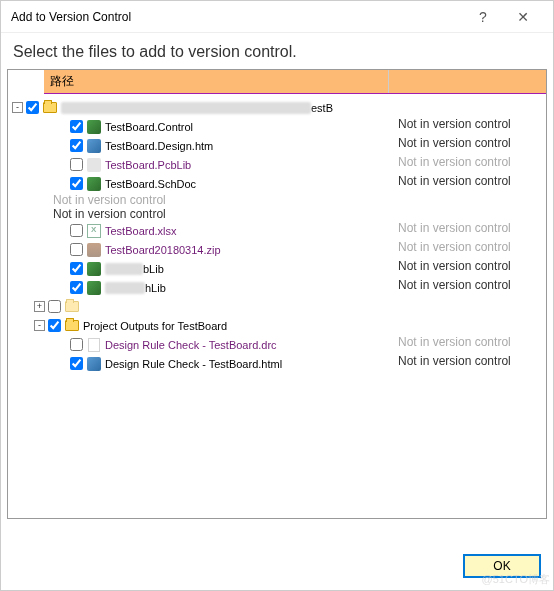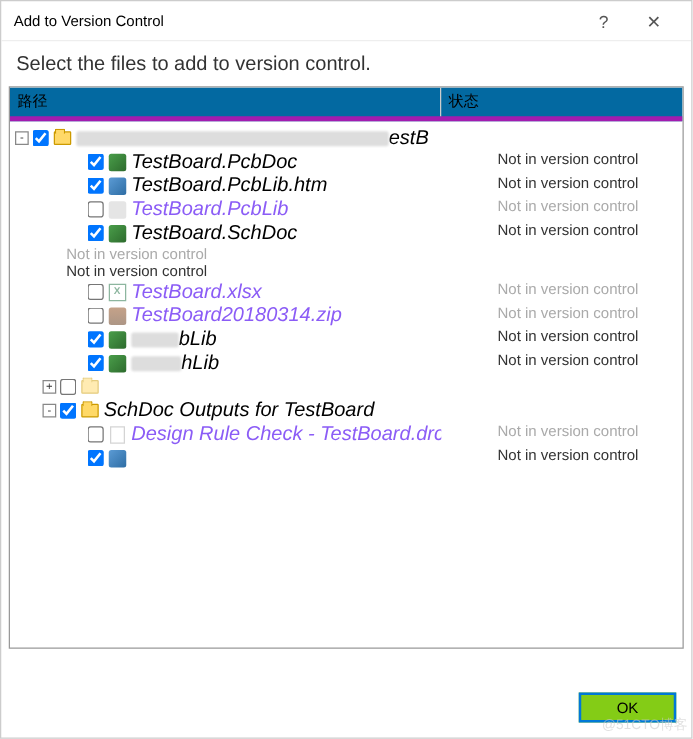--- a/index.html
+++ b/index.html
@@ -3,67 +3,66 @@
   <meta charset="utf-8">
   <style>
     * { box-sizing: border-box; margin: 0; padding: 0; }
     body { font-family: "Segoe UI", Tahoma, sans-serif; font-size: 12px; background: #fff; width: 554px; height: 591px; overflow: hidden; border: 1px solid #ccc; display: flex; flex-direction: column; }
     .titlebar { height: 32px; display: flex; align-items: center; padding: 0 10px; border-bottom: 1px solid #eee; }
     .titlebar .title { flex: 1; font-size: 12px; color: #000; }
     .titlebar .btn { width: 40px; text-align: center; color: #555; font-size: 14px; cursor: pointer; }
     .instruction { padding: 10px 12px 8px; font-size: 16px; color: #333; }
     .panel-wrap { flex: 1; padding: 0 6px 0 6px; }
     .panel { border: 1px solid #999; height: 450px; overflow: auto; position: relative; background: #fff; display: flex; flex-direction: column; }
-    .cols { display: flex; border-bottom: 4px solid #a21caf; background: #0369a1; }
+    .cols { display: flex; border-bottom: 1px solid #a21caf; background: #fdba74; margin-left: 36px; }
     .col-path { flex: 0 0 345px; padding: 3px 6px; border-right: 1px solid #ccc; }
     .col-state { flex: 1; padding: 3px 6px; }
     .tree { padding: 4px 0; flex: 1; }
     .node { display: flex; align-items: center; height: 19px; white-space: nowrap; }
     .toggle { width: 11px; height: 11px; border: 1px solid #888; display: inline-flex; align-items: center; justify-content: center; font-size: 9px; line-height: 1; margin-right: 3px; cursor: pointer; background: #fff; color: #333; flex-shrink: 0; }
     .toggle.none { border: none; background: transparent; }
     .cb { width: 13px; height: 13px; margin-right: 3px; flex-shrink: 0; }
     .icon { width: 16px; height: 16px; margin-right: 3px; display: inline-flex; align-items: center; justify-content: center; flex-shrink: 0; }
-    .label { font-size: 16px; font-style: italic; }
-    .label.dim { color: #8b5cf6; }
+    .label { font-size: 11px; }
+    .label.dim { color: #701a75; }
     .row { display: flex; }
     .row .left { flex: 0 0 345px; overflow: hidden; }
     .row .right { flex: 1; padding-left: 45px; color: #333; }
     .row .right.dim { color: #aaa; }
     .folder-y { width: 14px; height: 11px; background: #ffd968; border: 1px solid #cc9a00; border-radius: 1px; position: relative; }
     .folder-y::before { content: ""; position: absolute; top: -3px; left: 0; width: 6px; height: 3px; background: #ffd968; border: 1px solid #cc9a00; border-bottom: none; border-radius: 1px 1px 0 0; }
     .file-generic { width: 12px; height: 14px; background: #fff; border: 1px solid #aaa; }
     .ico-green { width: 14px; height: 14px; background: linear-gradient(135deg,#4a9e4a,#2d6b2d); border-radius: 2px; }
     .ico-blue { width: 14px; height: 14px; background: linear-gradient(135deg,#5b9bd5,#2e6da4); border-radius: 2px; }
     .ico-gray { width: 14px; height: 14px; background: #ccc; border-radius: 2px; }
     .ico-xls { width: 14px; height: 14px; background: #fff; border: 1px solid #1d6f42; position: relative; }
     .ico-xls::after { content: "X"; position: absolute; font-size: 8px; color: #1d6f42; left: 3px; top: 0; font-weight: bold; }
     .ico-zip { width: 14px; height: 14px; background: linear-gradient(#8b4513,#5a2d0c); border-radius: 2px; }
     .smudge { display: inline-block; height: 12px; background: #ddd; border-radius: 2px; filter: blur(1px); }
     .footer { height: 48px; display: flex; justify-content: flex-end; align-items: center; padding: 0 12px; gap: 8px; }
     .btn-std { min-width: 78px; height: 24px; border: 1px solid #adadad; background: #e1e1e1; font-size: 12px; cursor: pointer; }
-    .btn-std.primary { border: 2px solid #0078d7; background: #84cc16; }
+    .btn-std.primary { border: 2px solid #0078d7; background: #fef9c3; }
     .watermark { position: absolute; right: 4px; bottom: 4px; font-size: 11px; color: #ccc; opacity: .6; pointer-events: none; }
     .indent { display: inline-block; flex-shrink: 0; }
   </style>
 </head>
 <body>
 
 <div class="titlebar">
   <span class="title">Add to Version Control</span>
   <span class="btn">?</span>
   <span class="btn">✕</span>
 </div>
 
 <div class="instruction">Select the files to add to version control.</div>
 
 <div class="panel-wrap">
   <div class="panel">
     <div class="cols">
       <div class="col-path">路径</div>
-      <div class="col-state">状态</div>
     </div>
     <div class="tree" id="tree">
         <div class="row">
           <div class="left node">
             <span class="toggle" style="margin-left: 4px;">-</span>
             <input type="checkbox" class="cb" checked="" style="">
             <span class="icon">
               <span class="folder-y"></span>
             </span>
             <span class="smudge" style="width: 250px;"></span>
@@ -72,33 +71,33 @@
           <div class="right"></div>
         </div>
         <div class="row">
           <div class="left node">
             <span class="indent" style="width: 48px;"></span>
             <span class="toggle none"></span>
             <input type="checkbox" class="cb" checked="" style="">
             <span class="icon">
               <span class="ico-green"></span>
             </span>
-            <span class="label">TestBoard.PcbDoc</span>
+            <span class="label">TestBoard.Control</span>
           </div>
           <div class="right">Not in version control</div>
         </div>
         <div class="row">
           <div class="left node">
             <span class="indent" style="width: 48px;"></span>
             <span class="toggle none"></span>
             <input type="checkbox" class="cb" checked="" style="">
             <span class="icon">
               <span class="ico-blue"></span>
             </span>
-            <span class="label">TestBoard.PcbLib.htm</span>
+            <span class="label">TestBoard.Design.htm</span>
           </div>
           <div class="right">Not in version control</div>
         </div>
         <div class="row">
           <div class="left node">
             <span class="indent" style="width: 48px;"></span>
             <span class="toggle none"></span>
             <input type="checkbox" class="cb" style="">
             <span class="icon">
               <span class="ico-gray" style="opacity: 0.5;"></span>
@@ -187,21 +186,21 @@
           <div class="right dim"></div>
         </div>
         <div class="row">
           <div class="left node">
             <span class="indent" style="width: 26px;"></span>
             <span class="toggle">-</span>
             <input type="checkbox" class="cb" checked="" style="">
             <span class="icon">
               <span class="folder-y"></span>
             </span>
-            <span class="label">SchDoc Outputs for TestBoard</span>
+            <span class="label">Project Outputs for TestBoard</span>
           </div>
           <div class="right"></div>
         </div>
         <div class="row">
           <div class="left node">
             <span class="indent" style="width: 48px;"></span>
             <span class="toggle none"></span>
             <input type="checkbox" class="cb" style="">
             <span class="icon">
               <span class="file-generic" style="opacity: 0.5;"></span>
@@ -211,20 +210,21 @@
           <div class="right dim">Not in version control</div>
         </div>
         <div class="row">
           <div class="left node">
             <span class="indent" style="width: 48px;"></span>
             <span class="toggle none"></span>
             <input type="checkbox" class="cb" checked="" style="">
             <span class="icon">
               <span class="ico-blue"></span>
             </span>
+            <span class="label">Design Rule Check - TestBoard.html</span>
           </div>
           <div class="right">Not in version control</div>
         </div>
       </div>
   </div>
 </div>
 
 <div class="footer">
   <button class="btn-std primary">OK</button>
 </div>

